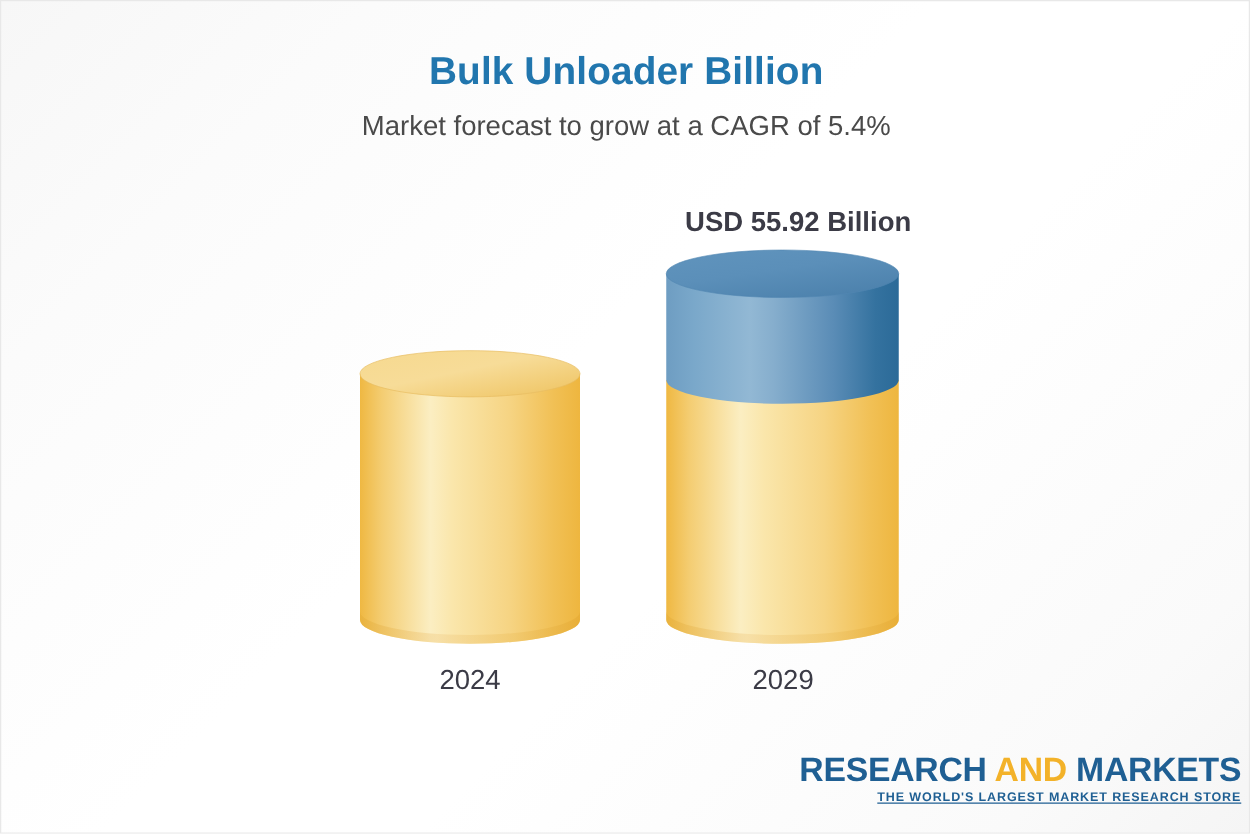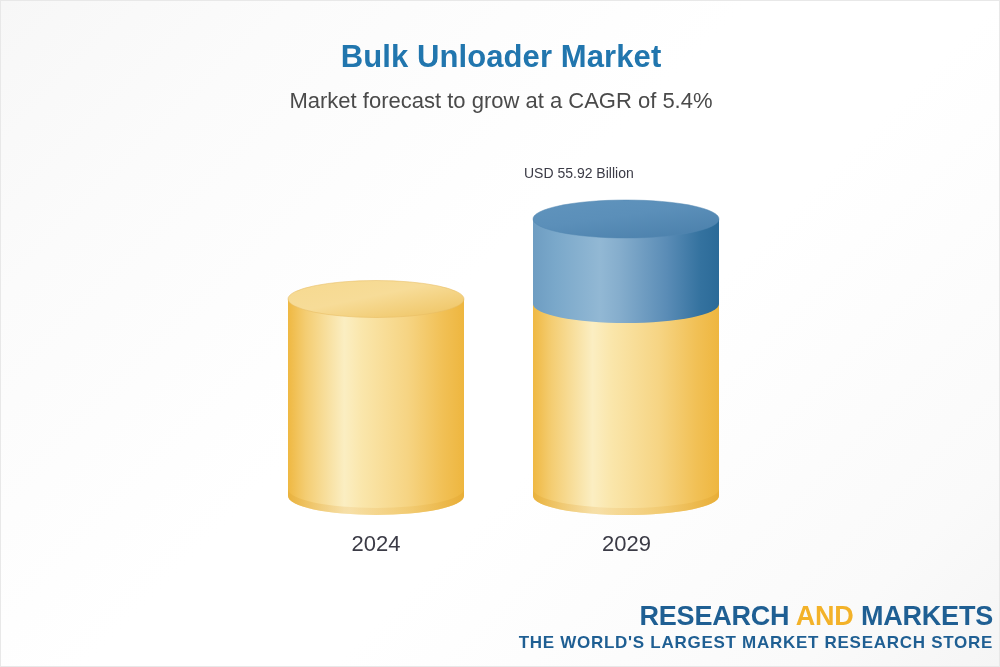--- a/index.html
+++ b/index.html
@@ -51,25 +51,25 @@
   .plot {
     position: absolute;
     left: 0;
     top: 0;
     width: 1000px;
     height: 667px;
   }
 
   .value-label {
     position: absolute;
-    font-size: 14px;
-    font-weight: normal;
+    font-size: 22px;
+    font-weight: bold;
     color: #3b3b46;
     white-space: nowrap;
-    text-align: left;
+    text-align: right;
   }
   .value-label.v2024 {
     left: 275px;
     top: 240px;
     width: 200px;
   }
   .value-label.v2030 {
     left: 523px;
     top: 164px;
     width: 205px;
@@ -113,34 +113,35 @@
     font-weight: bold;
     color: #1f5f93;
     letter-spacing: -0.2px;
     line-height: 1.05;
     white-space: nowrap;
   }
   .logo-main .and {
     color: #f3b229;
   }
   .logo-tag {
-    font-size: 17px;
+    font-size: 10px;
     font-weight: bold;
     color: #1f5f93;
     letter-spacing: 0.72px;
     margin-top: 3px;
     white-space: nowrap;
+    text-decoration: underline;
   }
 </style>
 </head>
 <body>
 
 <div class="canvas">
 
-  <div class="title">Bulk Unloader Market</div>
+  <div class="title">Bulk Unloader Billion</div>
   <div class="subtitle">Market forecast to grow at a CAGR of 5.4%</div>
 
   <div class="plot">
 
     <div class="cyl" style="left:285px; top:278px;">
       <svg width="180" height="242" viewBox="0 0 180 242" xmlns="http://www.w3.org/2000/svg">
         <defs>
           <linearGradient id="yellowBody" x1="0" y1="0" x2="1" y2="0">
             <stop offset="0%" stop-color="#efb842"></stop>
             <stop offset="10%" stop-color="#f4cd72"></stop>

